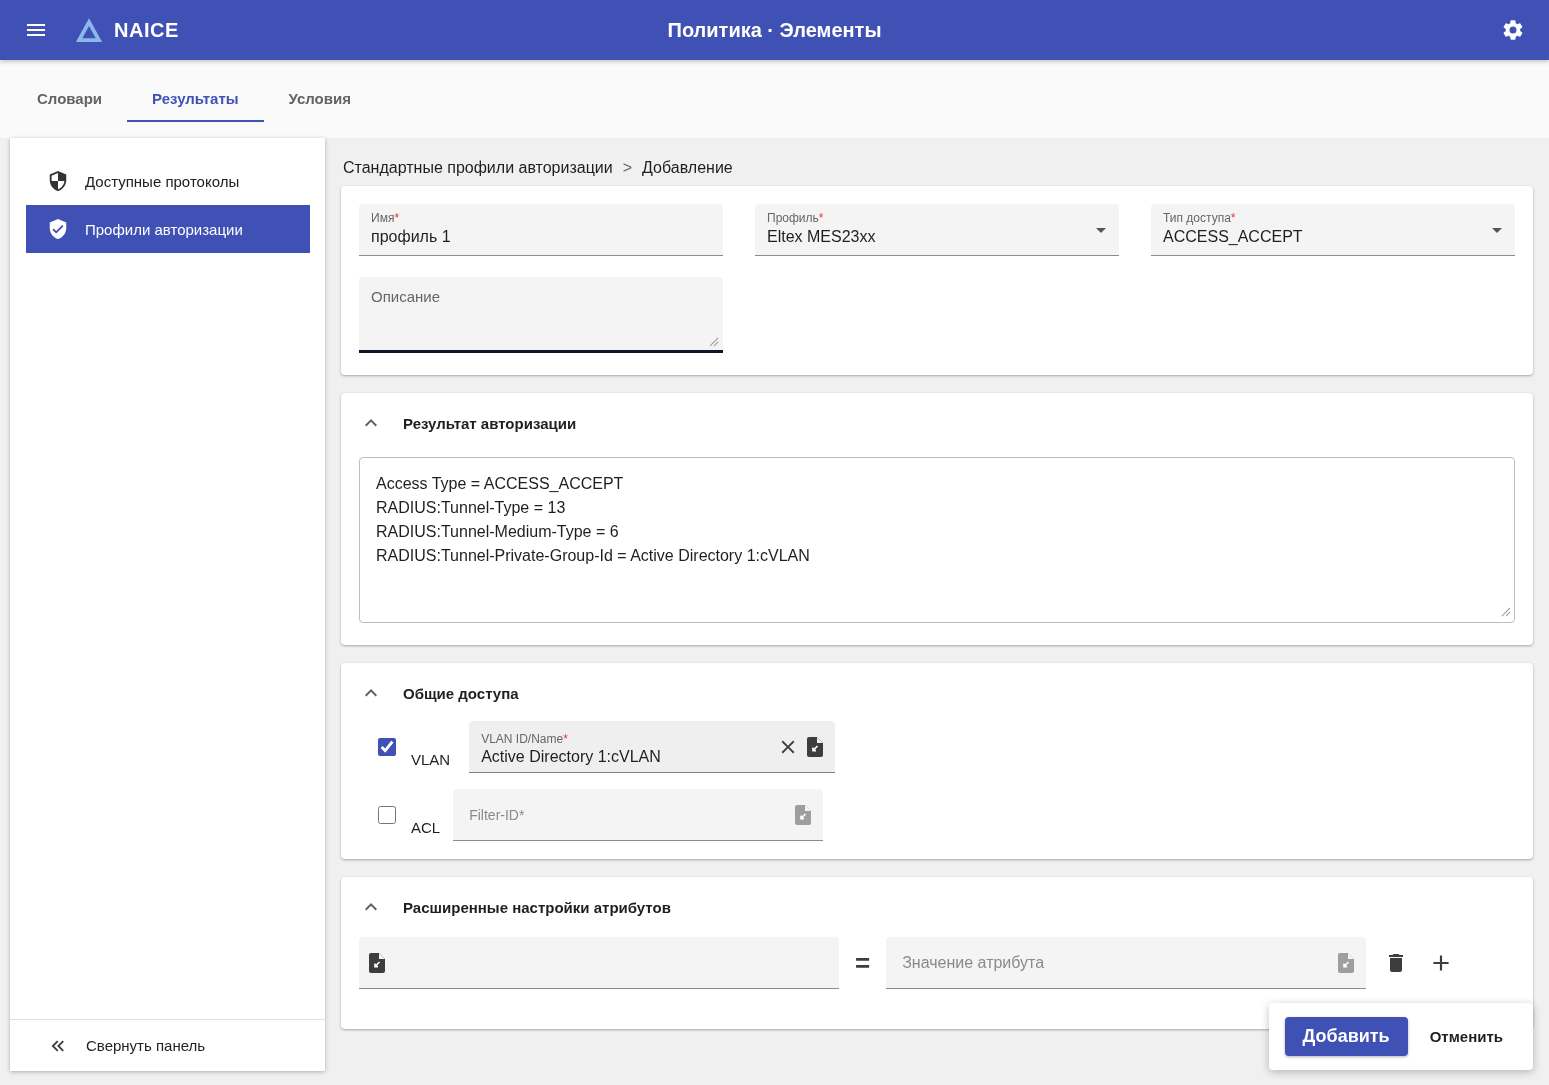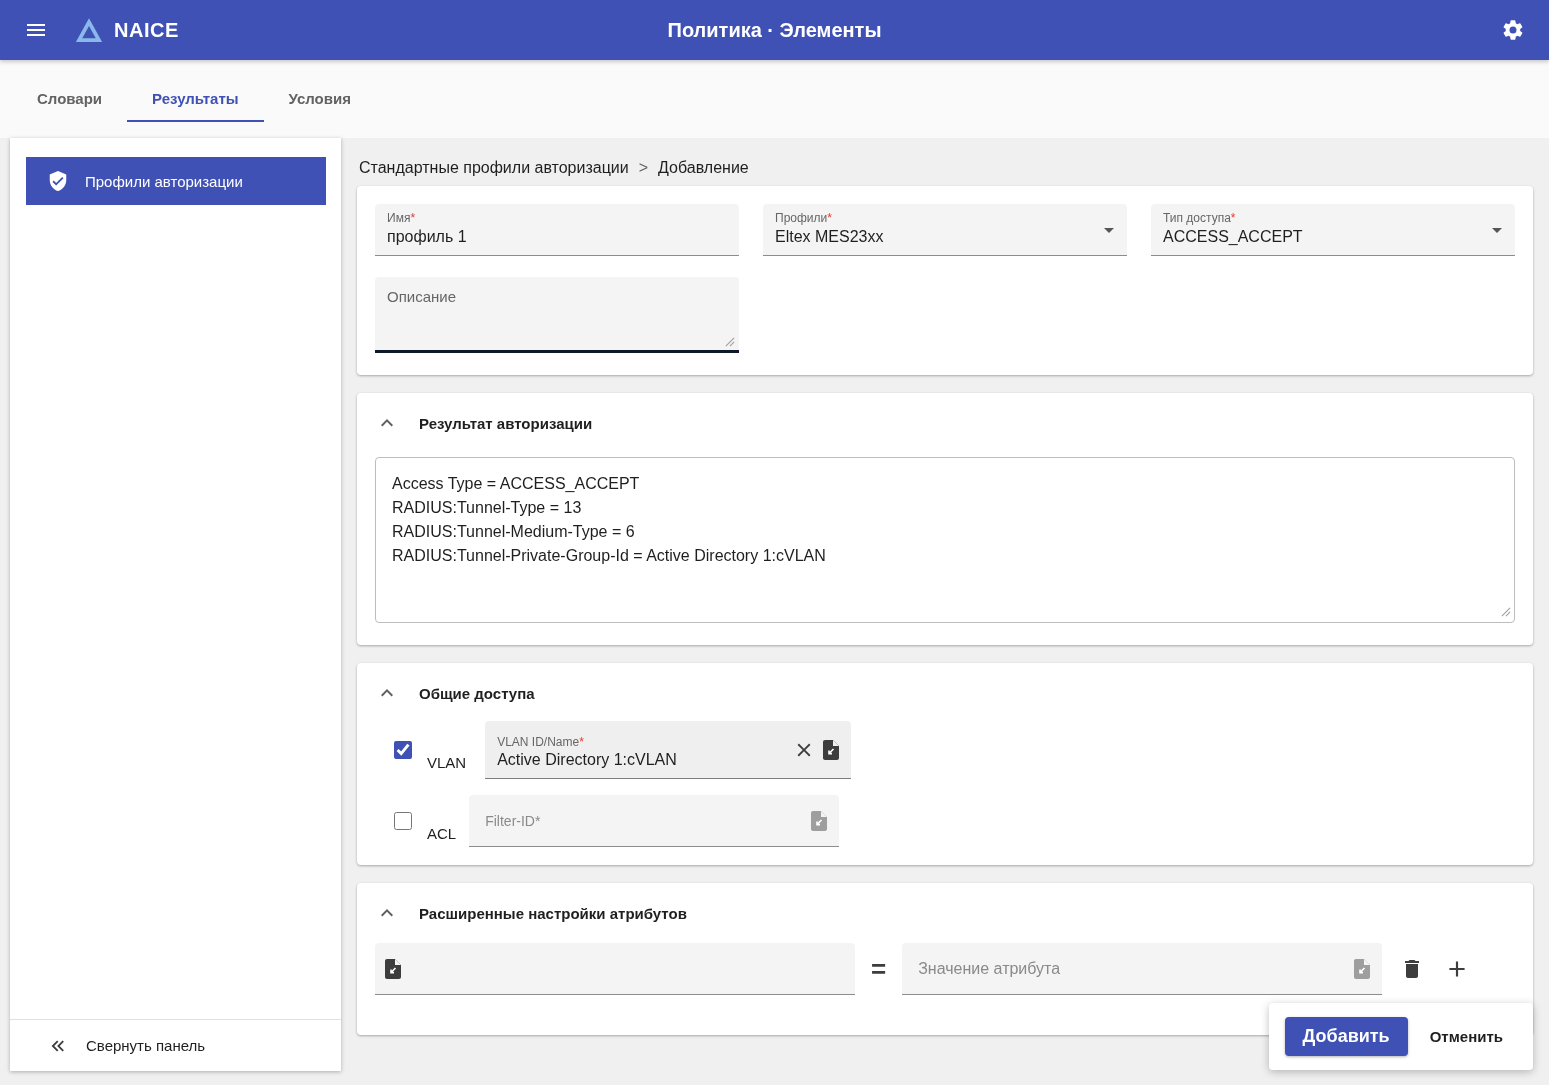--- a/index.html
+++ b/index.html
@@ -42,21 +42,21 @@
 
   
   .card { background:#fff; border-radius:4px; margin-bottom:18px;
     box-shadow:0 1px 3px rgba(0,0,0,.2), 0 1px 2px rgba(0,0,0,.12); }
   .card-pad { padding:18px; }
   .section-head { display:flex; align-items:center; gap:20px; }
   .section-head .collapse-btn { background:none;border:none;cursor:pointer;display:flex;padding:0; }
   .section-title { font-size:15px; font-weight:bold; }
 
   
-  .fields-row { display:flex; gap:24px; }
+  .fields-row { display:flex; gap:32px; }
   .field { width:364px; height:52px; background:#f4f4f4; border-bottom:1px solid #8c8c8c;
     border-radius:4px 4px 0 0; padding:7px 12px 0; position:relative; cursor:pointer; }
   .field .flabel { font-size:12px; color:#666; display:block; line-height:14px; }
   .req { color:#e53935; }
   .field .fvalue, .field input { font-size:16px; color:#1f1f1f; border:none; background:transparent;
     width:calc(100% - 18px); padding-top:3px; outline:none; font-family:inherit; display:block; }
   .caret { position:absolute; right:13px; top:24px; width:0; height:0;
     border-left:5px solid transparent; border-right:5px solid transparent; border-top:5px solid #555; }
 
   .ta-wrap { position:relative; width:364px; margin-top:21px; }
@@ -69,21 +69,21 @@
   .ta-result-wrap { position:relative; margin-top:22px; }
   .ta-result { width:100%; height:166px; border:1px solid #bdbdbd; border-radius:4px;
     padding:14px 16px; font-size:16px; line-height:24px; font-family:inherit; color:#1f1f1f;
     resize:none; outline:none; background:#fff; }
 
   
   .task-row { display:flex; align-items:center; margin-top:16px; padding-left:19px; }
   .task-row input[type=checkbox] { width:18px; height:18px; accent-color:#3f51b5; cursor:pointer; }
   .task-label { font-size:15px; margin-left:15px;margin-top:24px; }
   .task-field { background:#efefef; border-bottom:1px solid #7d7d7d; border-radius:4px 4px 0 0;
-    height:58px; display:flex; align-items:center; padding:0 6px 0 12px; cursor:pointer; }
+    height:52px; display:flex; align-items:center; padding:0 6px 0 12px; cursor:pointer; }
   .task-field .tf-main { flex:1; padding-top:5px; }
   .tf-label { font-size:12px; color:#666; display:block; line-height:14px; }
   .tf-value { font-size:16px; color:#1f1f1f; padding-top:2px; display:block; }
   .icon-btn { background:none; border:none; padding:2px; cursor:pointer; display:flex; align-items:center; }
 
   .acl-field { width:370px; height:52px; background:#f4f4f4; border-bottom:1px solid #8c8c8c;
     border-radius:4px 4px 0 0; display:flex; align-items:center; padding:0 6px 0 4px; }
   .acl-field input { flex:1; border:none; background:transparent; outline:none; font-size:14px;
     font-family:inherit; padding:0 0 0 12px; color:#1f1f1f; }
   .acl-field input::placeholder, .attr-field input::placeholder { color:#8a8a8a; }
@@ -135,20 +135,28 @@
 <nav class="tabs-strip">
   <button class="tab">Словари</button>
   <button class="tab active">Результаты</button>
   <button class="tab">Условия</button>
 </nav>
 
 <div class="content">
 
   <aside class="sidebar">
     <div class="side-nav">
+      <div class="side-item">
+        <span style="display:flex;">
+          <svg width="22" height="22" viewBox="0 0 24 24">
+            <path fill="#333" d="M12 1 3 5v6c0 5.55 3.84 10.74 9 12 5.16-1.26 9-6.45 9-12V5l-9-4zm0 10.99h7c-.53 4.12-3.28 7.79-7 8.94V12H5V6.3l7-3.11v8.8z"></path>
+          </svg>
+        </span>
+        <span>Доступные протоколы</span>
+      </div>
       <div class="side-item selected">
         <span style="display:flex;">
           <svg width="22" height="22" viewBox="0 0 24 24">
             <path fill="#fff" fill-rule="evenodd" d="M12 1 3 5v6c0 5.55 3.84 10.74 9 12 5.16-1.26 9-6.45 9-12V5l-9-4zm-2 16-4-4 1.41-1.41L10 14.17l6.59-6.59L18 9l-8 8z"></path>
           </svg>
         </span>
         <span>Профили авторизации</span>
       </div>
     </div>
     <div class="side-bottom">
@@ -168,21 +176,21 @@
       <span>Добавление</span>
     </div>
 
     <section class="card card-pad">
       <div class="fields-row">
         <div class="field">
           <span class="flabel"><span>Имя</span><span class="req">*</span></span>
           <input value="профиль 1" style="">
         </div>
         <div class="field">
-          <span class="flabel"><span>Профили</span><span class="req">*</span></span>
+          <span class="flabel"><span>Профиль</span><span class="req">*</span></span>
           <span class="fvalue">Eltex MES23xx</span>
           <span class="caret"></span>
         </div>
         <div class="field">
           <span class="flabel"><span>Тип доступа</span><span class="req">*</span></span>
           <span class="fvalue">ACCESS_ACCEPT</span>
           <span class="caret"></span>
         </div>
       </div>
       <div class="ta-wrap">

